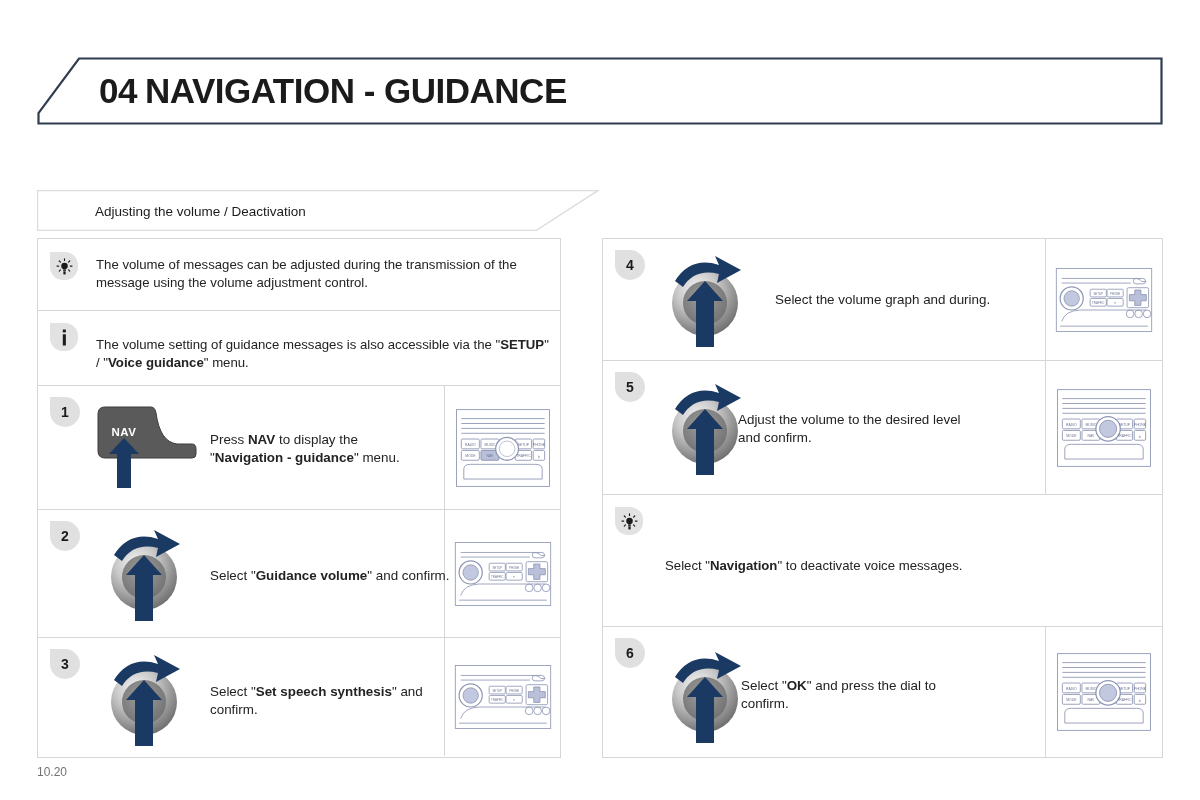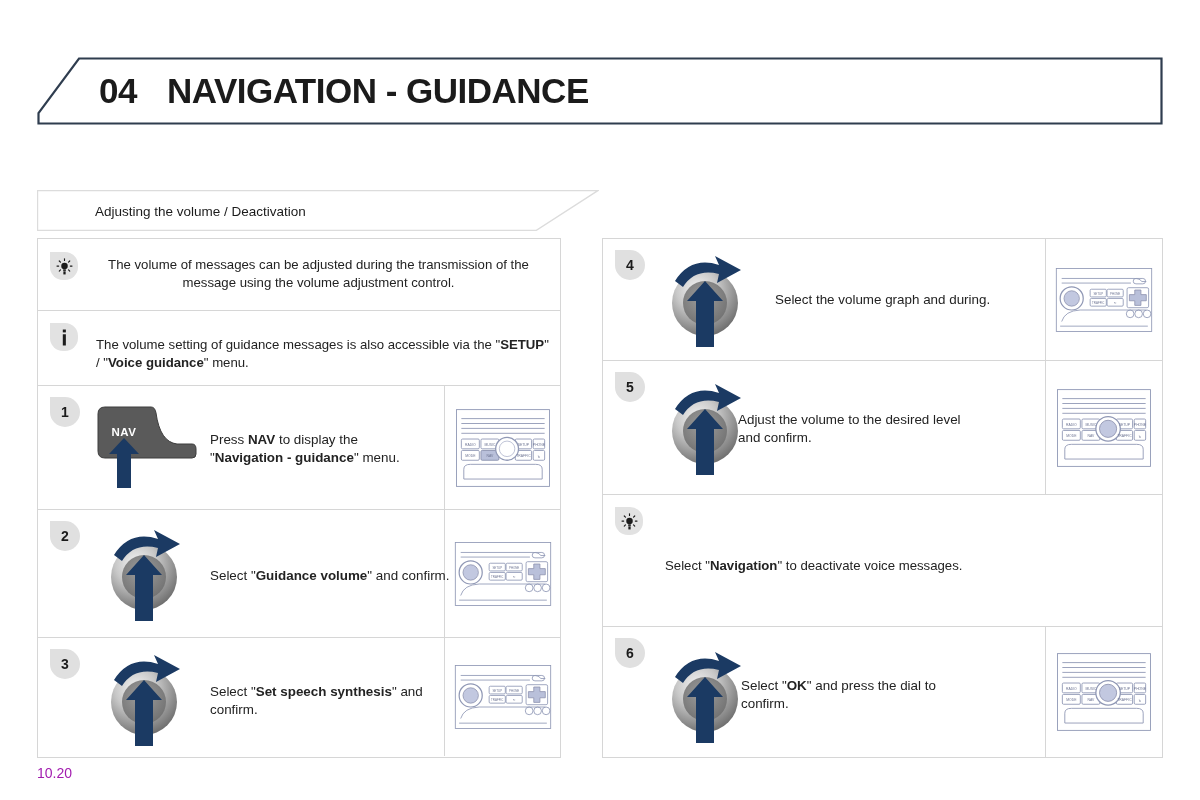--- a/index.html
+++ b/index.html
@@ -37,21 +37,21 @@
     position: absolute;
     inset: 0;
   }
   .chapter-header .hdr-text {
     position: absolute;
     left: 62px;
     top: 50%;
     transform: translateY(-50%);
     display: flex;
     align-items: baseline;
-    gap: 30px;
+    gap: 8px;
     white-space: nowrap;
   }
   .chap-num {
     font-size: 35px;
     font-weight: bold;
     letter-spacing: -0.5px;
     color: #1b1b1b;
   }
   .chap-title {
     font-size: 35px;
@@ -171,22 +171,22 @@
   }
 
   
   .radio-thumb { display:block; }
 
   
   .page-number {
     position: absolute;
     left: 37px;
     top: 765px;
-    font-size: 14px;
-    color: #a21caf;
+    font-size: 12px;
+    color: #737373;
   }
 </style>
 </head>
 <body>
 
 <div class="page">
 
   <div class="chapter-header">
     <svg class="hdr-shape" viewBox="0 0 1126 68" preserveAspectRatio="none">
       <path d="M 42 1.5 L 1124.5 1.5 L 1124.5 66.5 L 1.5 66.5 L 1.5 56 Z" fill="#ffffff" stroke="#2f3d4f" stroke-width="2.2"></path>
@@ -200,21 +200,21 @@
 
   <div class="tab" id="tab-sub">
     <svg class="tab-shape" viewBox="0 0 562 41" preserveAspectRatio="none">
       <path d="M 0.5 0.5 L 561 0.5 L 499 40.5 L 0.5 40.5 Z" fill="#ffffff" stroke="#dcdcdc" stroke-width="1.4"></path>
     </svg>
     <span class="tab-label">Adjusting the volume / Deactivation</span>
   </div>
 
   <div class="col" id="col-left">
 
-    <div class="row note-row" style="height:72px;text-align:center;">
+    <div class="row note-row" style="height:72px;">
       <div class="note-icon" style="left:12px; top:13px;">
         <svg width="17" height="17" viewBox="0 0 24 24">
           <g stroke="#1b1b1b" stroke-width="1.6" stroke-linecap="round">
             <line x1="12" y1="1.2" x2="12" y2="3.6"></line>
             <line x1="4.6" y1="4.2" x2="6.3" y2="5.9"></line>
             <line x1="19.4" y1="4.2" x2="17.7" y2="5.9"></line>
             <line x1="1.4" y1="11.4" x2="3.8" y2="11.4"></line>
             <line x1="22.6" y1="11.4" x2="20.2" y2="11.4"></line>
             <line x1="4.6" y1="18.4" x2="6.3" y2="16.7"></line>
             <line x1="19.4" y1="18.4" x2="17.7" y2="16.7"></line>

